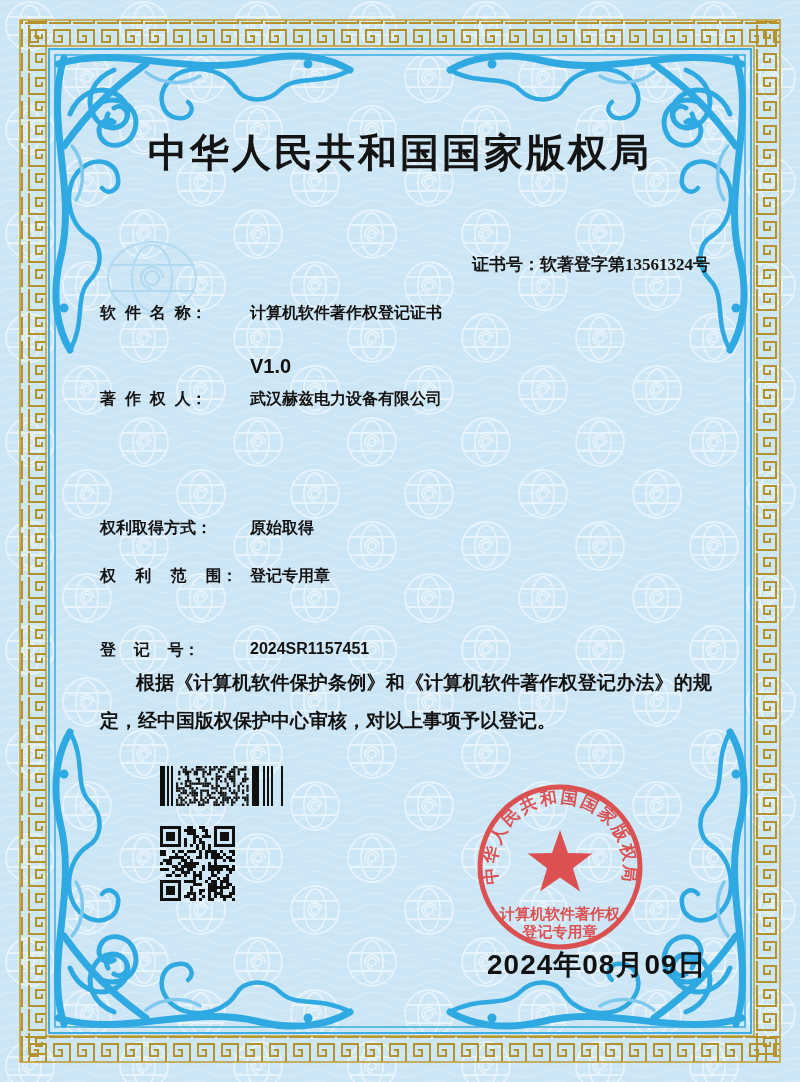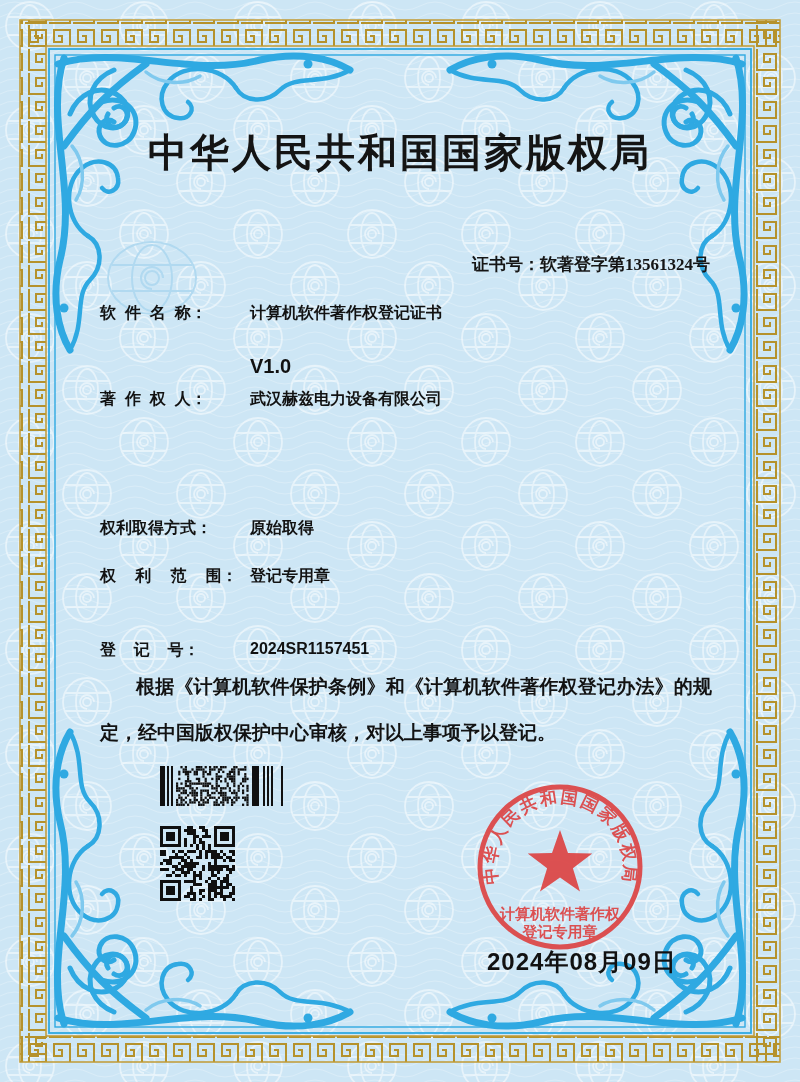--- a/index.html
+++ b/index.html
@@ -14,22 +14,22 @@
   .title2{top:182px;}
   .certno{position:absolute;right:90px;top:253px;font-family:"Liberation Serif","DejaVu Serif",serif;
           font-weight:bold;font-size:17px;color:#151515;}
   .certno .lbl{margin-right:0;text-align:center;}
   .field{position:absolute;left:100px;font-weight:bold;font-size:16px;color:#121212;}
   .flabel{white-space:pre;}
   .fvalue{position:absolute;left:150px;top:0;white-space:pre;}
   .f0{top:303px;} .f0b{position:absolute;left:250px;top:355px;font-weight:bold;font-size:20px;}
   .f1{top:389px;} .f2{top:518px;} .f3{top:566px;font-family:Liberation Mono, monospace;} .f4{top:613px;margin-top:27px;}
   .statement{position:absolute;left:100px;top:664px;width:612px;font-weight:bold;
-             font-size:19px;line-height:46px;text-indent:36px;color:#121212;text-align:justify;}
-  .date{position:absolute;left:487px;top:946px;font-weight:bold;font-size:24px;
+             font-size:19px;line-height:38px;text-indent:36px;color:#121212;text-align:justify;}
+  .date{position:absolute;left:487px;top:946px;font-weight:bold;font-size:28px;
         letter-spacing:1px;color:#111;}
   .codebox{position:absolute;}
 </style>
 </head>
 <body>
 
 <div class="page">
 
   <svg class="bg" width="800" height="1082" viewBox="0 0 800 1082">
     <defs>

